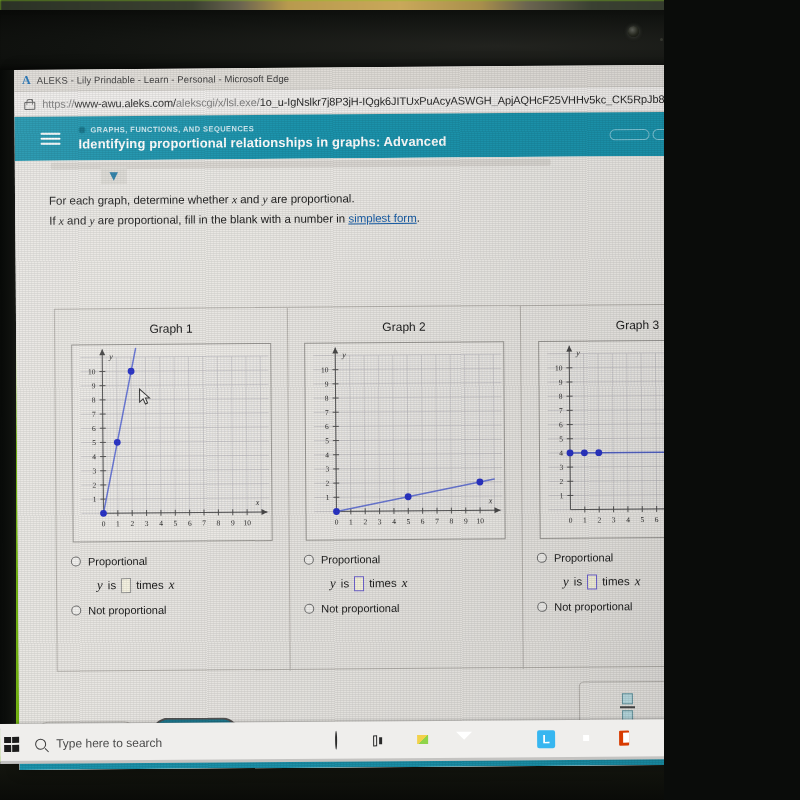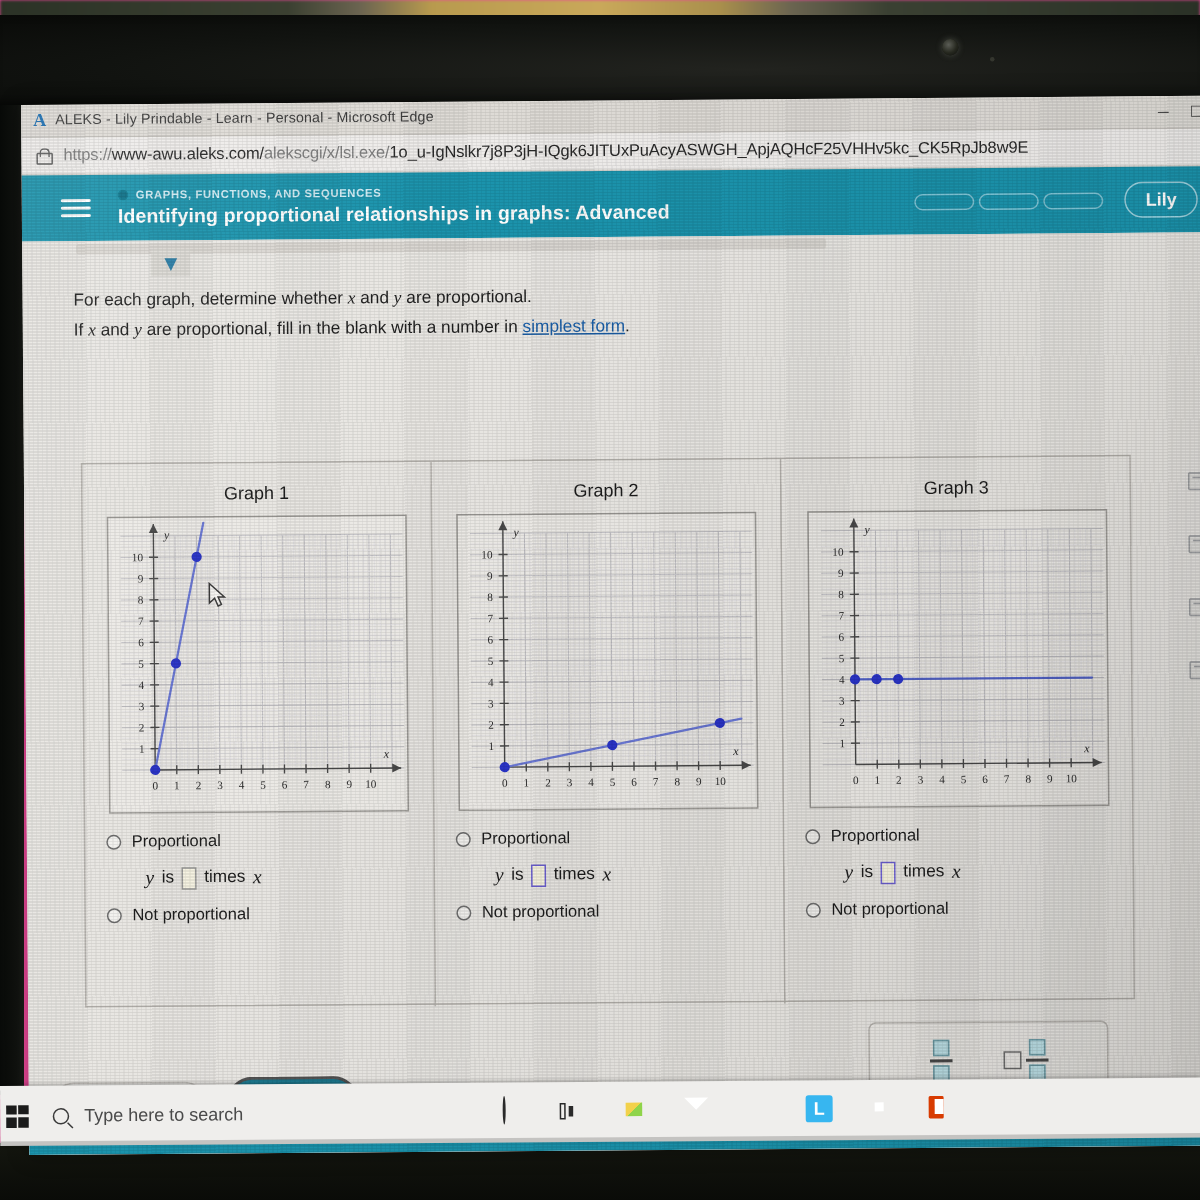--- a/index.html
+++ b/index.html
@@ -7,22 +7,22 @@
     margin: 0; padding: 0;
     width: 800px; height: 800px;
     overflow: hidden;
     font-family: "Liberation Sans", sans-serif;
     background: #0a0c0a;
   }
 
   
   #photo {
     position: relative;
-    width: 800px; height: 800px;
-    background: #ec4899;
+    width: 664px; height: 800px;
+    background: #84cc16;
     overflow: hidden;
   }
   .room-strip {
     position: absolute; top: 0; left: 0; width: 800px; height: 14px;
     background: linear-gradient(90deg,#2b3226 0%,#3b4031 24%,#6b6450 30%,#b89a4e 36%,
                 #c9a85a 50%,#a98f4c 60%,#6a6450 66%,#3a4032 74%,#2a3126 100%);
     filter: blur(1px);
   }
   .bezel {
     position: absolute; top: 10px; left: -10px; width: 820px; height: 66px;

